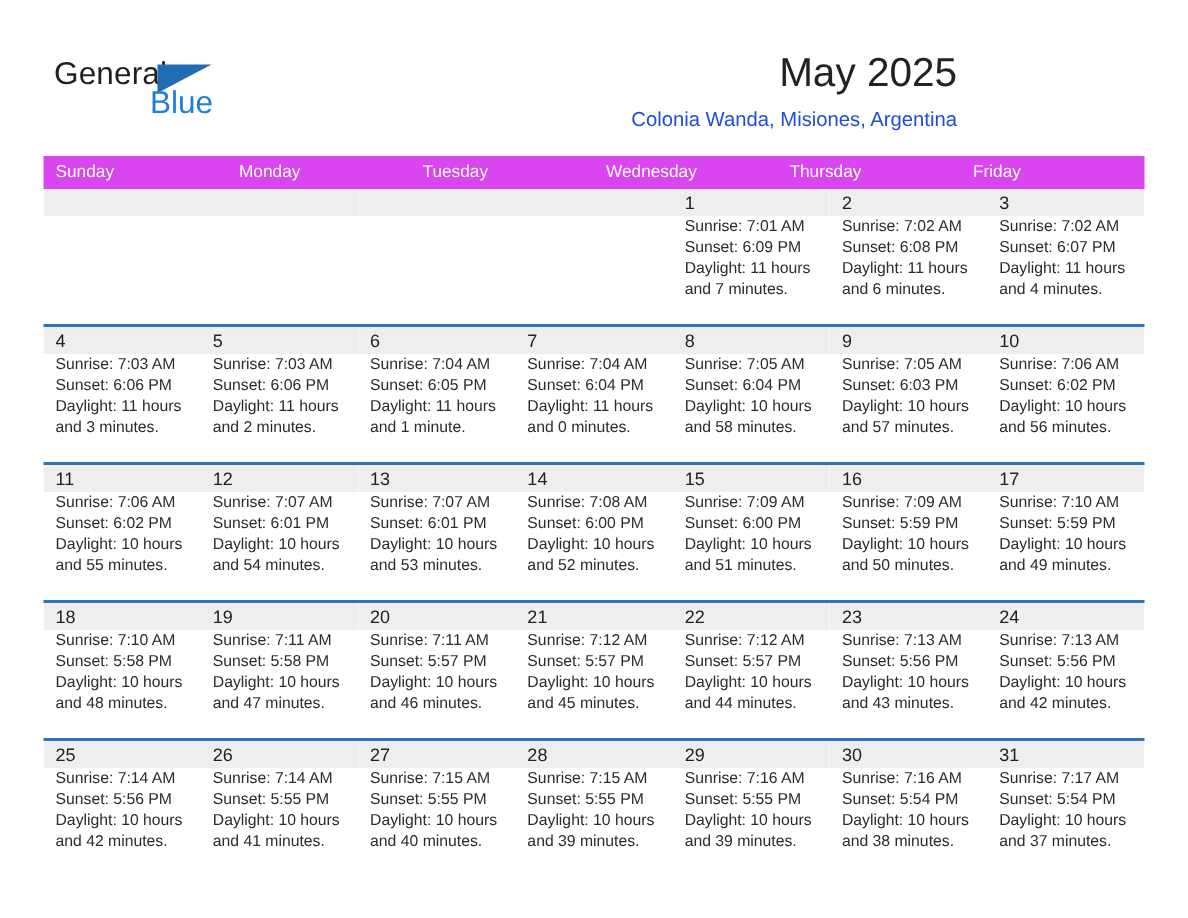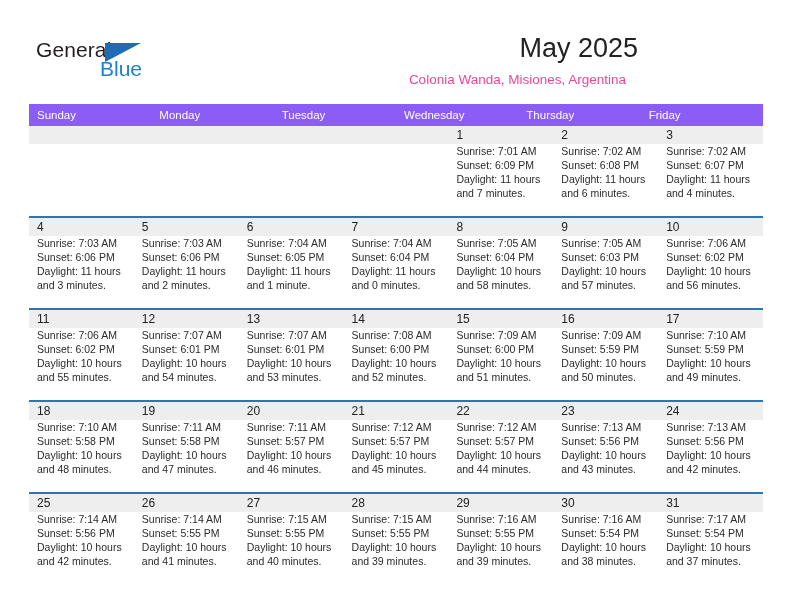--- a/index.html
+++ b/index.html
@@ -69,37 +69,37 @@
   .cal-title {
     font-size: 27px;
     color: #222222;
     line-height: 32px;
     font-weight: normal;
     margin: 0;
     white-space: nowrap;
   }
   .cal-subtitle {
     font-size: 13.5px;
-    color: #ec4899;
+    color: #1d4ed8;
     line-height: 20px;
-    margin: 6px 12px 0 0;
+    margin: 6px 0 0 0;
     white-space: nowrap;
   }
 
   
   .calendar {
     position: absolute;
     left: 29px;
     top: 104px;
     width: 734px;
   }
 
   .weekday-header {
     display: flex;
-    background: #8b5cf6;
+    background: #d946ef;
     height: 22px;
   }
   .weekday-cell {
     flex: 1 1 0;
     color: #ffffff;
     font-size: 11.5px;
     line-height: 22px;
     padding-left: 8px;
     box-sizing: border-box;
     white-space: nowrap;

